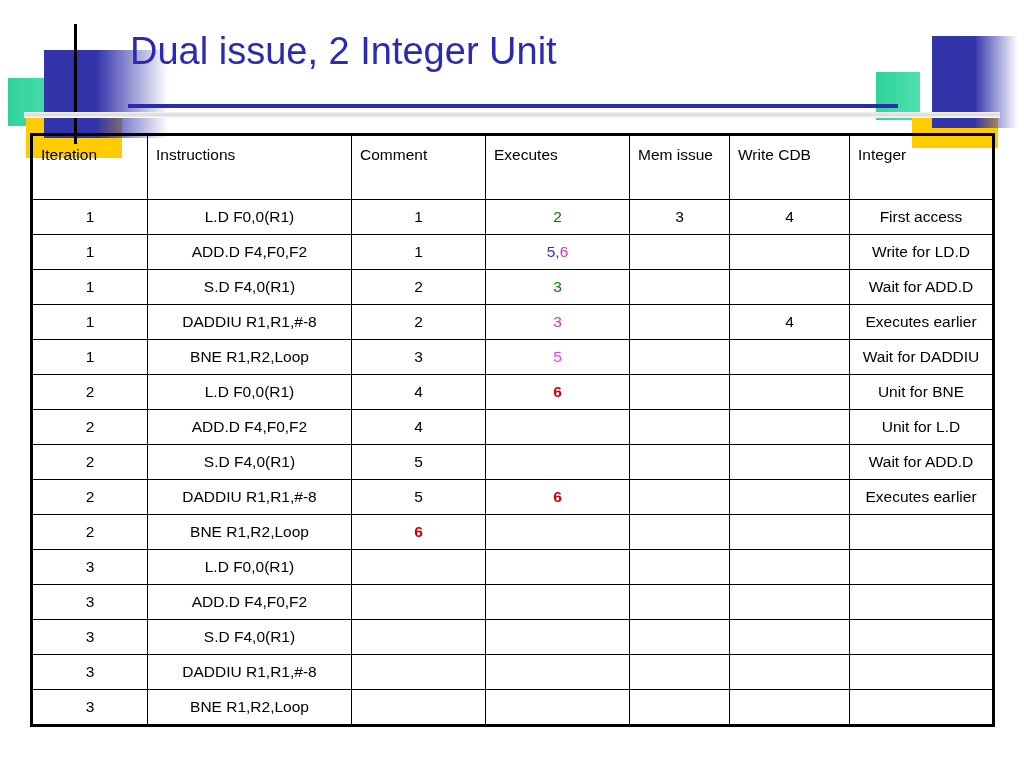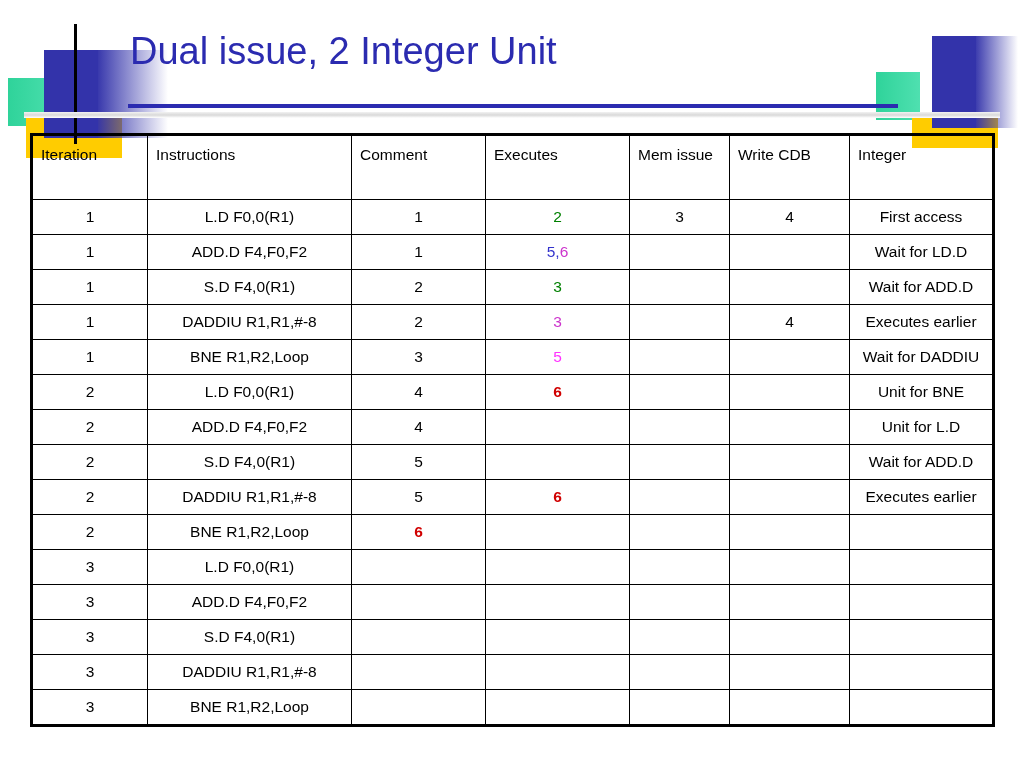--- a/index.html
+++ b/index.html
@@ -204,21 +204,21 @@
             <td>4</td>
             <td>First access</td>
           </tr>
           <tr>
             <td>1</td>
             <td class="mono-instr">ADD.D F4,F0,F2</td>
             <td>1</td>
             <td class="exec-pair"><span class="v-blue">5</span><span class="v-blue">,</span><span class="v-purple">6</span></td>
             <td></td>
             <td></td>
-            <td>Wait for LD.D</td>
+            <td>Write for LD.D</td>
           </tr>
           <tr>
             <td>1</td>
             <td class="mono-instr">S.D F4,0(R1)</td>
             <td>2</td>
             <td class="exec-pair"><span class="v-green">3</span></td>
             <td></td>
             <td></td>
             <td>Wait for ADD.D</td>
           </tr>

